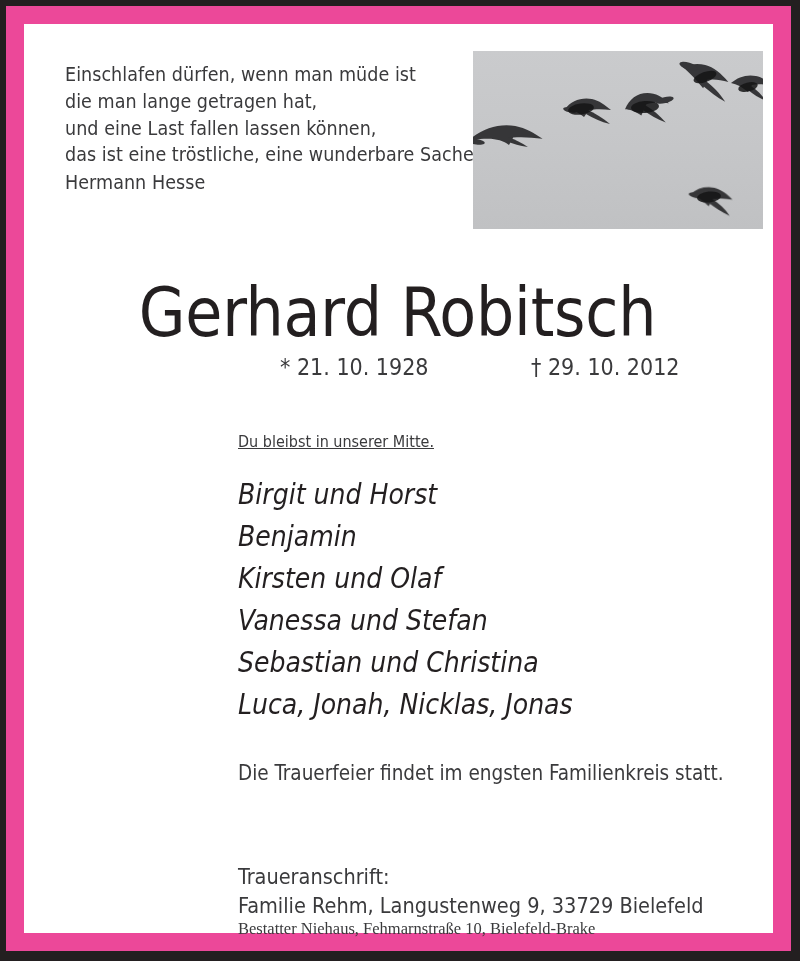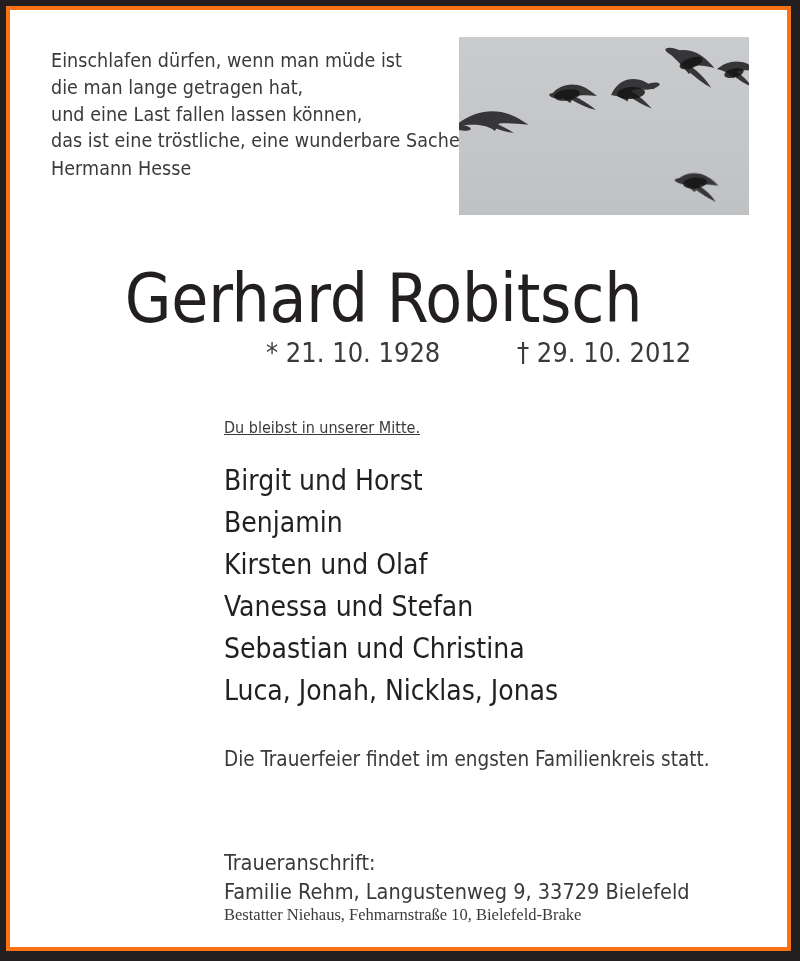--- a/index.html
+++ b/index.html
@@ -14,26 +14,26 @@
     overflow: hidden;
     font-family: "DejaVu Sans Condensed", "Liberation Sans Narrow", "Liberation Sans", sans-serif;
     -webkit-font-smoothing: antialiased;
   }
 
   .obituary-card {
     position: relative;
     box-sizing: border-box;
     width: 800px;
     height: 961px;
-    background: #f97316;
+    background: #ec4899;
     border-top: 6px solid #231f20;
     border-left: 6px solid #231f20;
     border-right: 9px solid #231f20;
     border-bottom: 10px solid #231f20;
-    padding: 4px;
+    padding: 18px;
   }
 
   .card-inner {
     position: relative;
     width: 100%;
     height: 100%;
     background: #ffffff;
   }
 
   
@@ -100,21 +100,21 @@
   .dates-row {
     position: relative;
     display: block;
     margin-top: 2px;
     height: 30px;
   }
   .date-birth, .date-death {
     position: absolute;
     top: 0;
     color: #3a3a3c;
-    font-size: 27px;
+    font-size: 23px;
     line-height: 30px;
     white-space: nowrap;
   }
   .date-birth { left: 211px; }
   .date-death { left: 462px; }
 
   
   .message-block {
     position: absolute;
     left: 214px;
@@ -127,20 +127,21 @@
     font-size: 16px;
     line-height: 28px;
     white-space: nowrap;
     text-decoration: underline;
   }
 
   .family-list {
     margin: 18px 0 0 0;
     padding: 0;
     list-style: none;
+    font-style: italic;
   }
   .family-line {
     display: block;
     color: #231f20;
     font-size: 28px;
     line-height: 42px;
     white-space: nowrap;
   }
 
   

